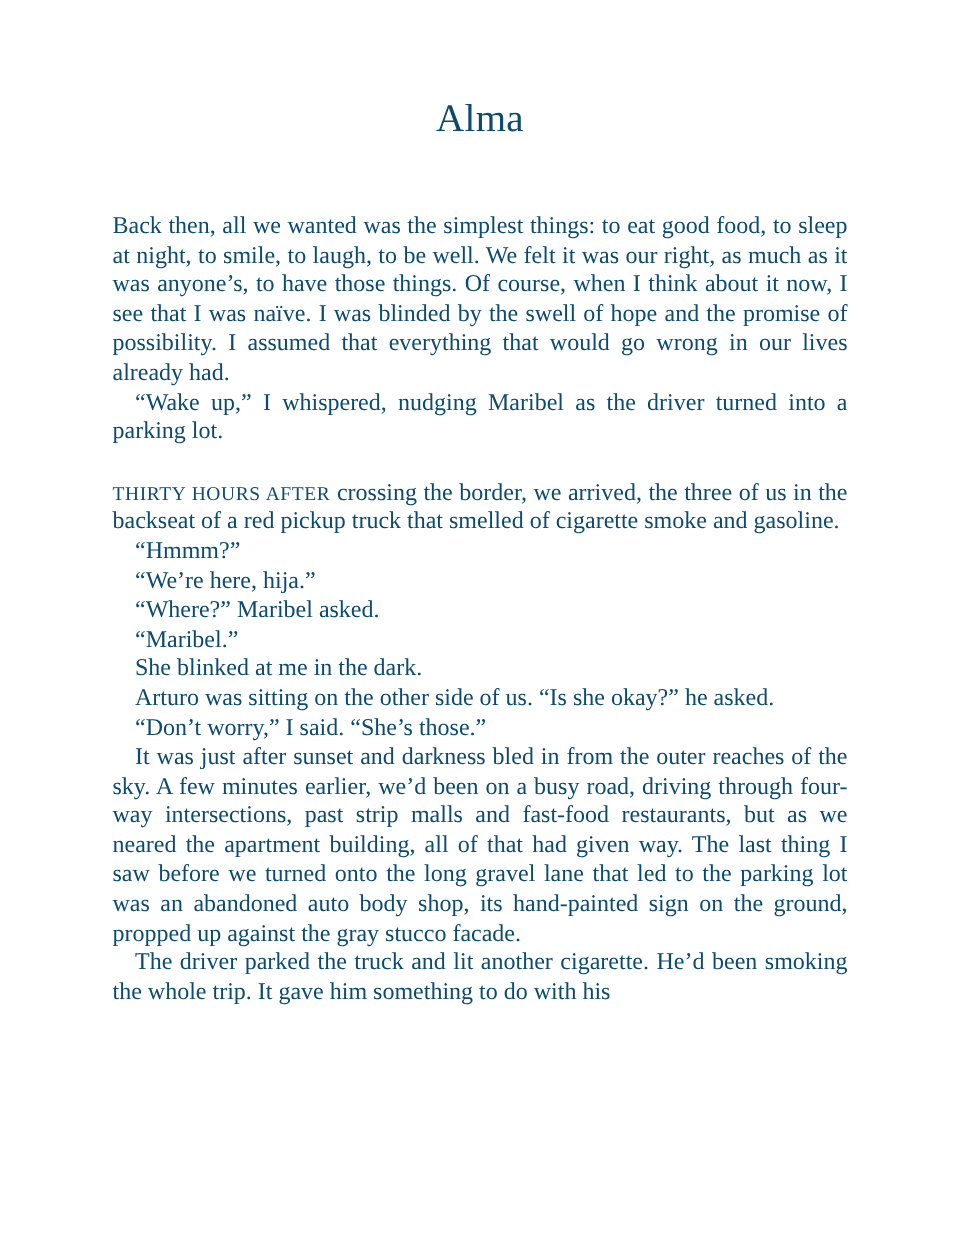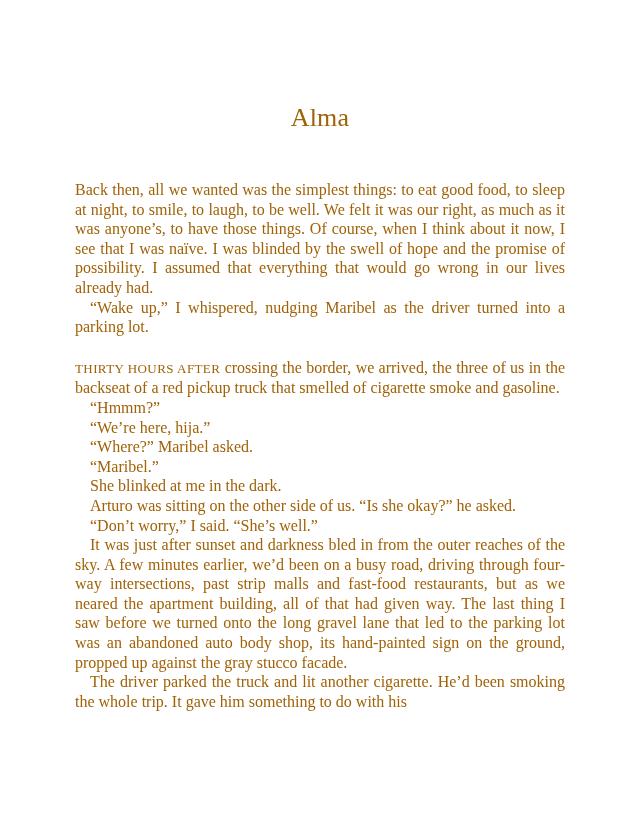--- a/index.html
+++ b/index.html
@@ -8,23 +8,23 @@
   }
   body {
     width: 640px;
     height: 836px;
     background: #ffffff;
     overflow: hidden;
   }
   .book-page {
     width: 490px;
     margin: 0 auto;
-    padding-top: 102px;
+    padding-top: 63px;
     font-family: "Liberation Serif", "DejaVu Serif", serif;
-    color: #a16207;
+    color: #0c4a6e;
   }
   .chapter-title {
     font-size: 26px;
     line-height: 32px;
     font-weight: 400;
     text-align: center;
     letter-spacing: 0.2px;
     margin: 0 0 46px 0;
   }
   .body-paragraph {
@@ -63,19 +63,19 @@
   <p class="body-paragraph indent">“We’re here, hija.”</p>
 
   <p class="body-paragraph indent">“Where?” Maribel asked.</p>
 
   <p class="body-paragraph indent">“Maribel.”</p>
 
   <p class="body-paragraph indent">She blinked at me in the dark.</p>
 
   <p class="body-paragraph indent">Arturo was sitting on the other side of us. “Is she okay?” he asked.</p>
 
-  <p class="body-paragraph indent">“Don’t worry,” I said. “She’s well.”</p>
+  <p class="body-paragraph indent">“Don’t worry,” I said. “She’s those.”</p>
 
   <p class="body-paragraph indent">It was just after sunset and darkness bled in from the outer reaches of the sky. A few minutes earlier, we’d been on a busy road, driving through four-way intersections, past strip malls and fast-food restaurants, but as we neared the apartment building, all of that had given way. The last thing I saw before we turned onto the long gravel lane that led to the parking lot was an abandoned auto body shop, its hand-painted sign on the ground, propped up against the gray stucco facade.</p>
 
   <p class="body-paragraph indent">The driver parked the truck and lit another cigarette. He’d been smoking the whole trip. It gave him something to do with his</p>
 
 </div>
 
 </body></html>

